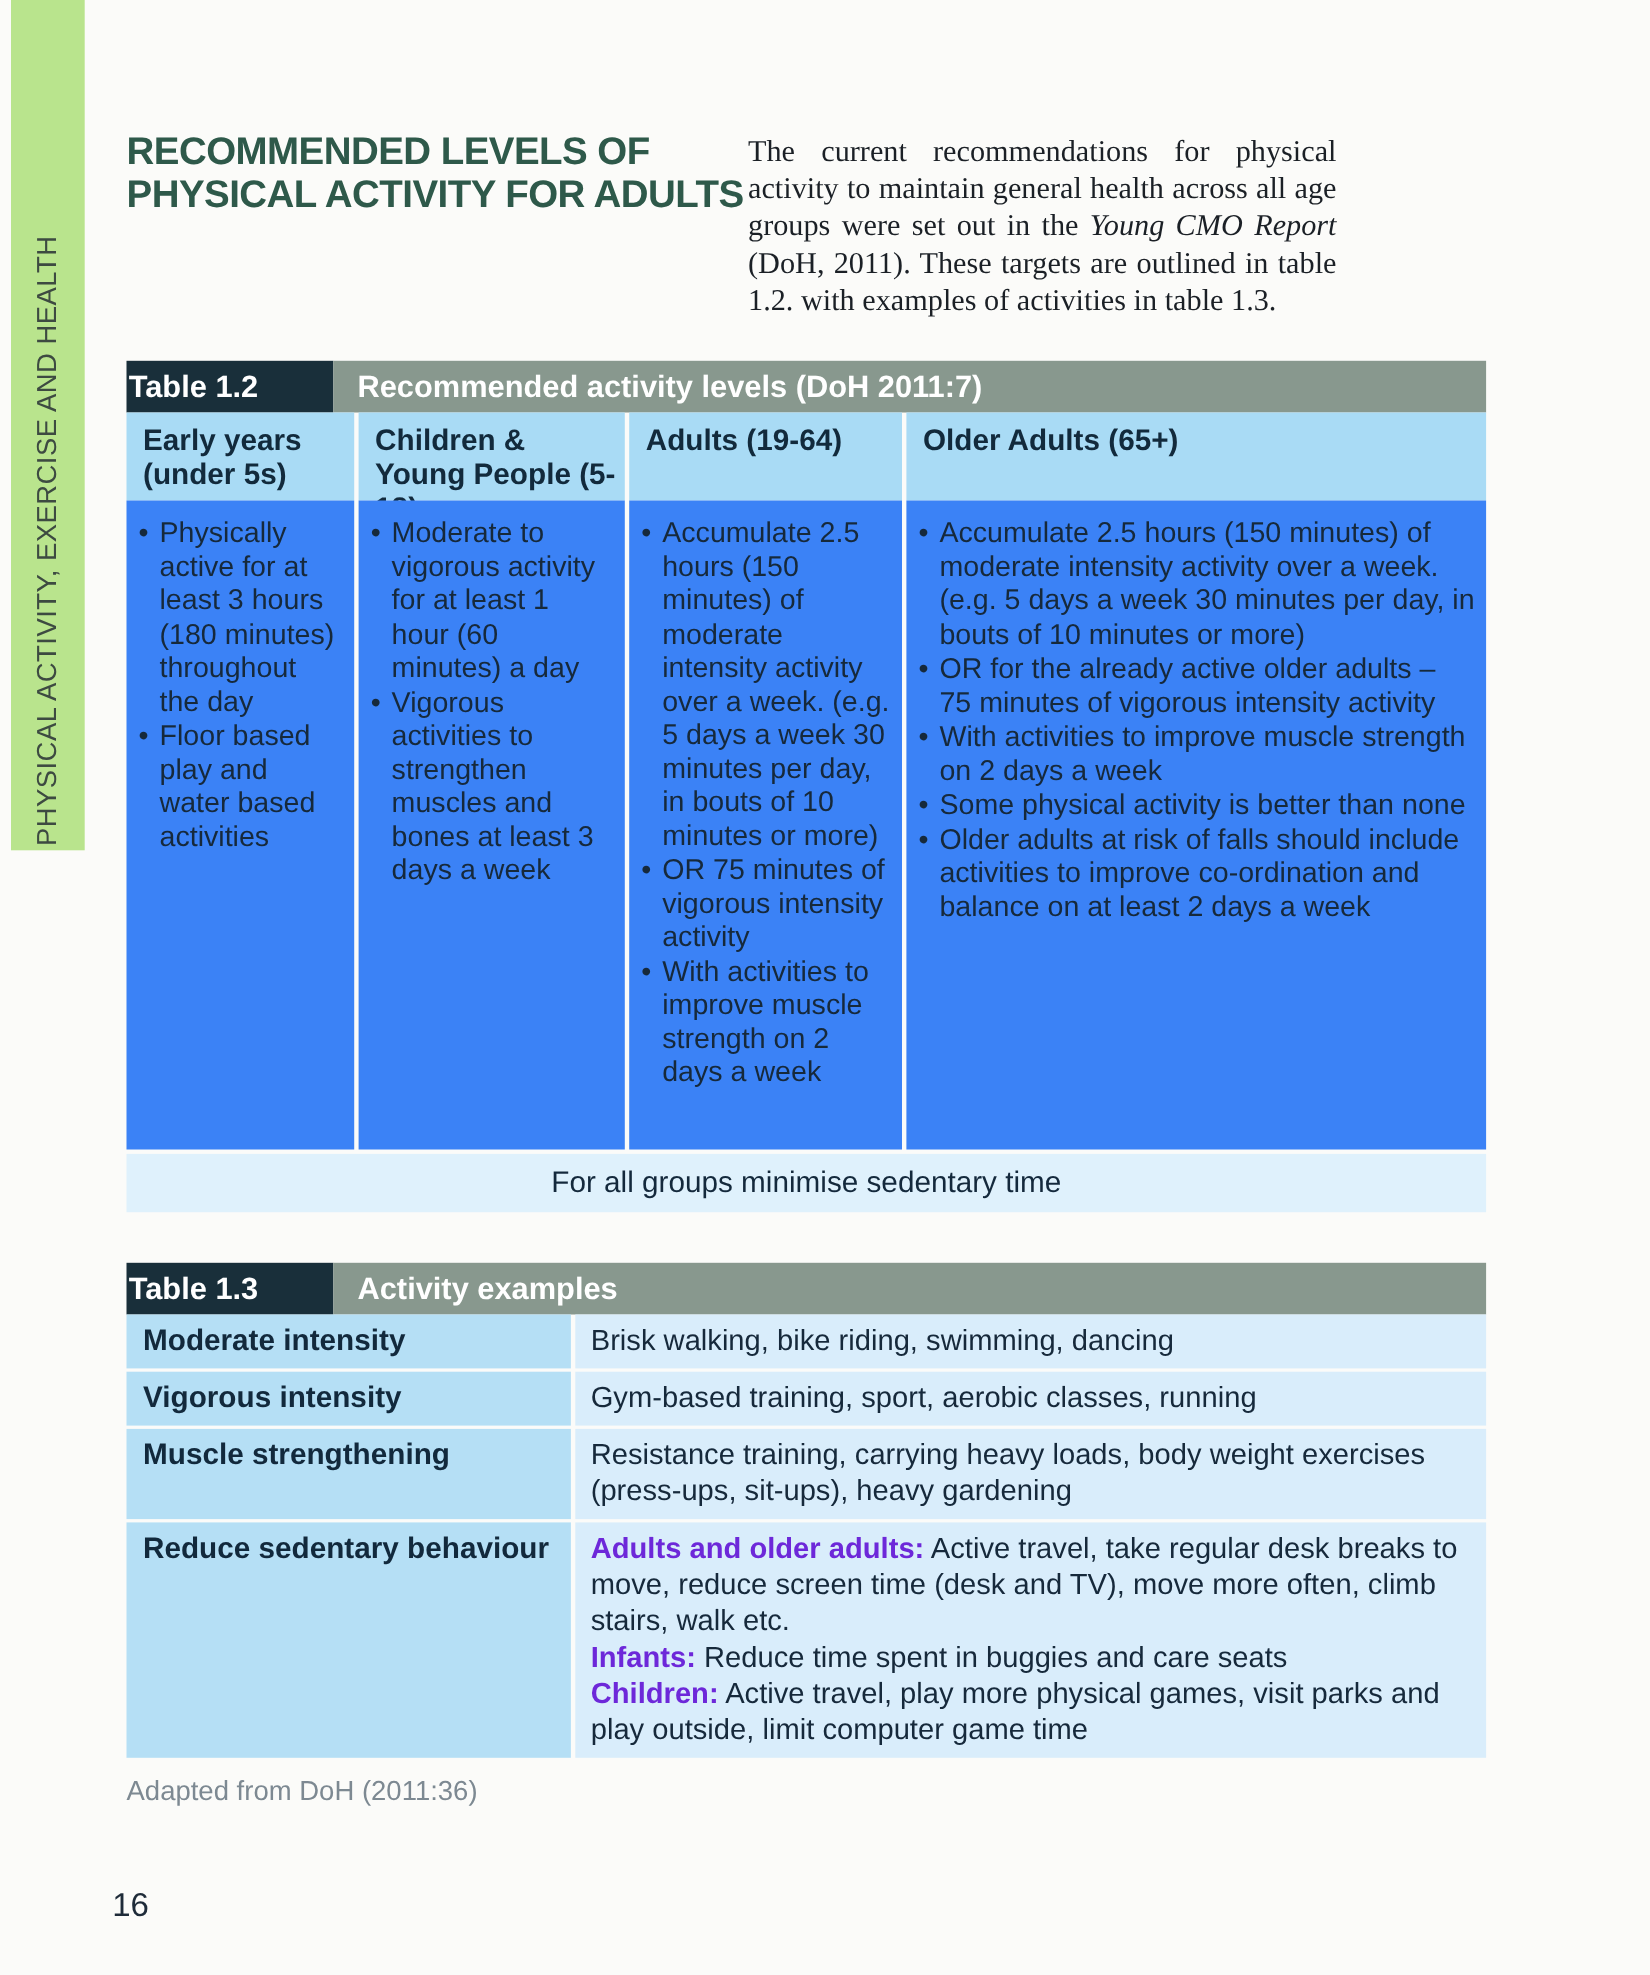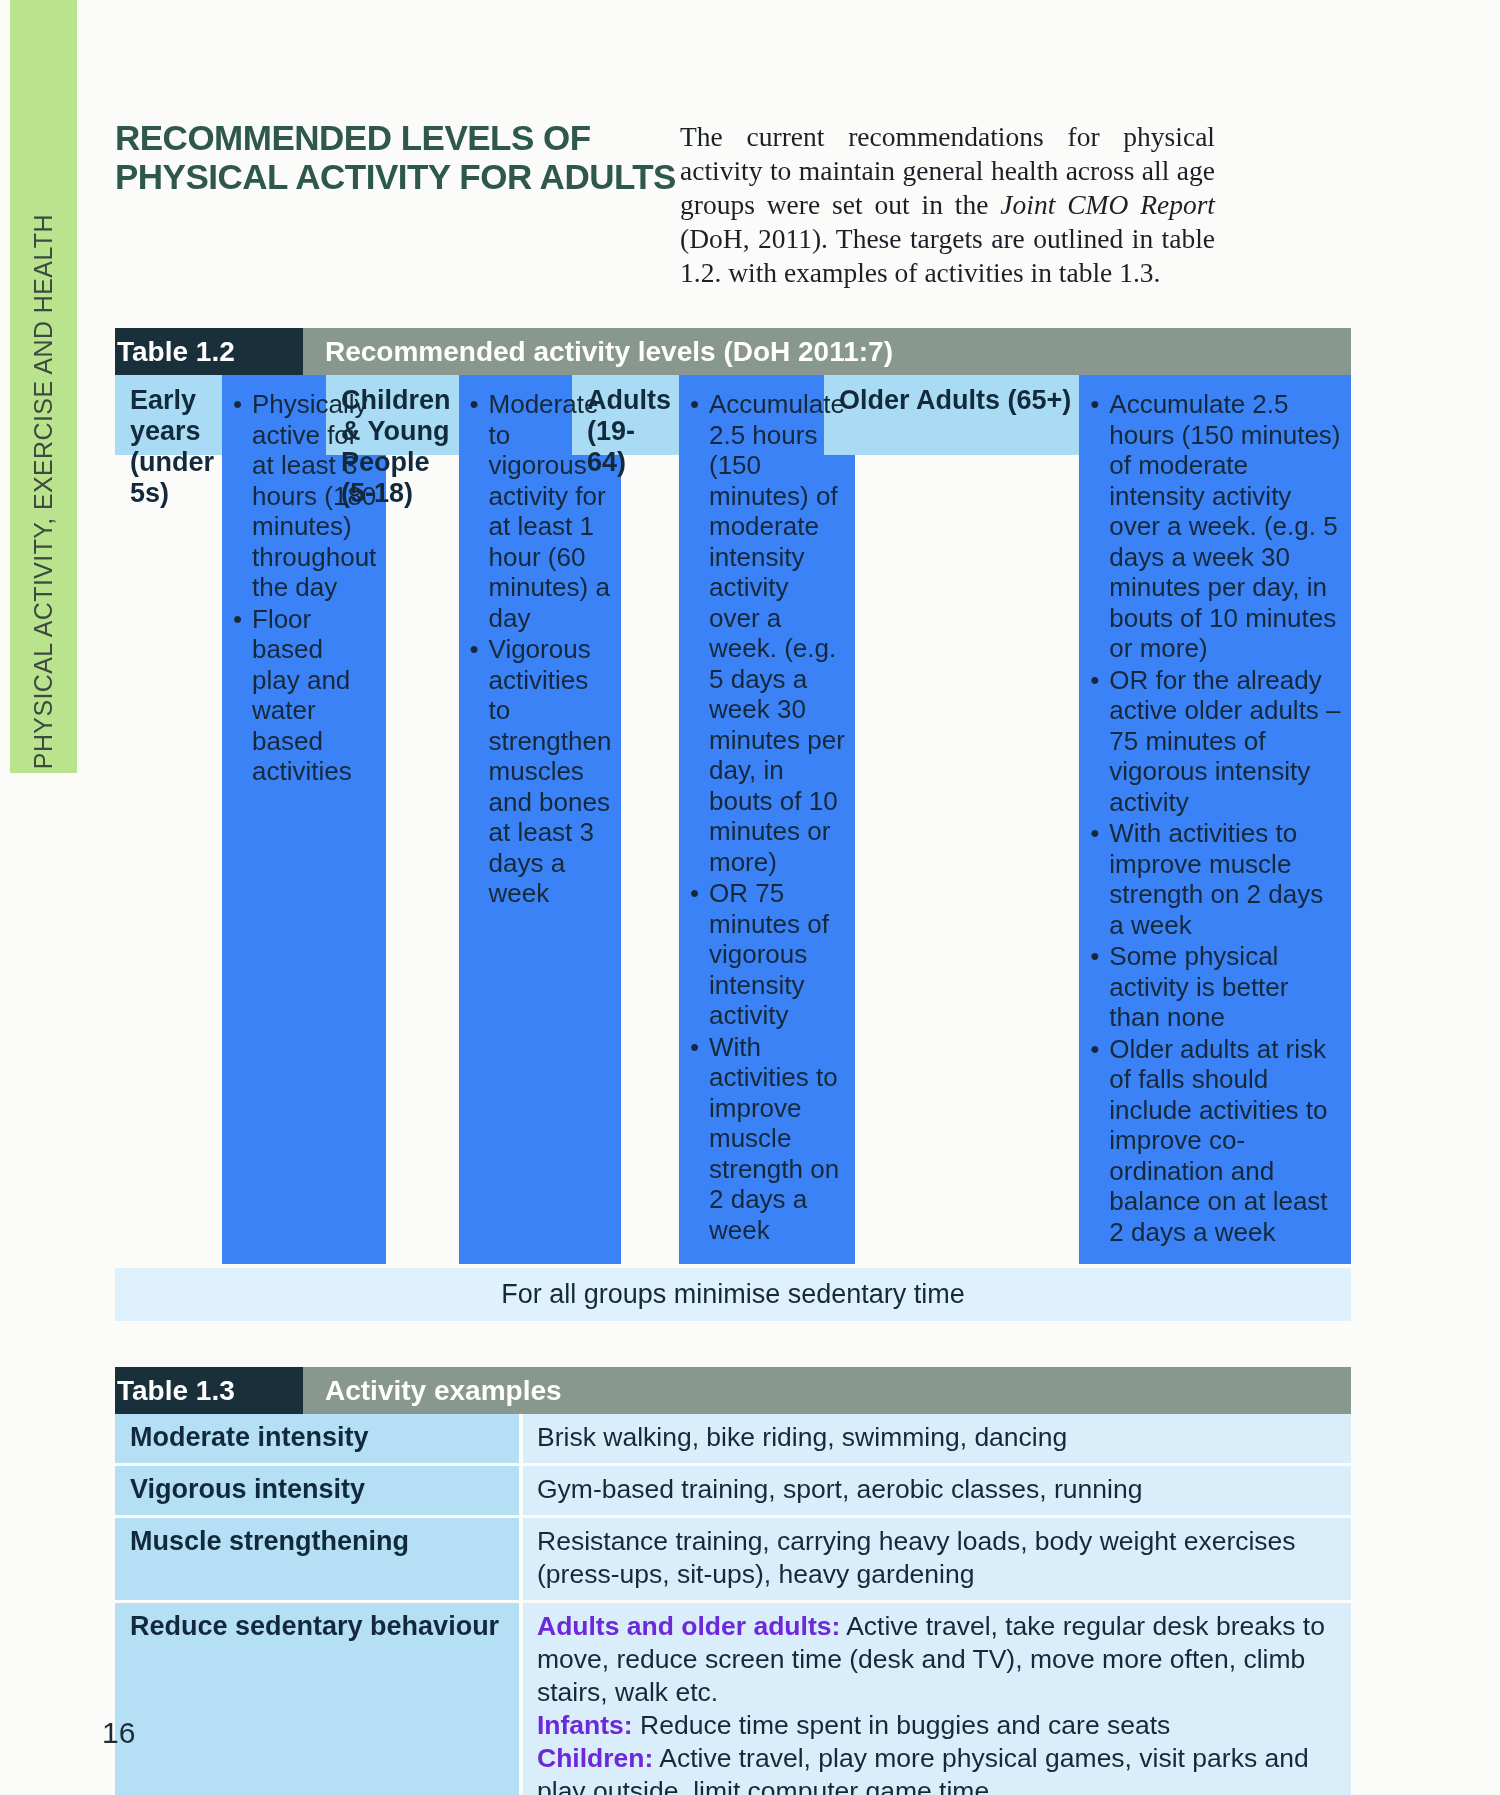--- a/index.html
+++ b/index.html
@@ -60,21 +60,21 @@
   .tbl-title {
     flex:1; background:#88988e; color:#ffffff;
     font-weight:bold; font-size:28px;
     display:flex; align-items:center;
     padding-left:22px;
   }
 
   
   .t12 { margin-top:38px; }
   .t12-grid { display:flex; gap:4px; }
-  .t12-col { display:flex; flex-direction:row; gap:0; }
+  .t12-col { display:flex; flex-direction:column; gap:0; }
   .t12-col.c0 { width:207px; } .t12-col.c1 { width:242px; }
   .t12-col.c2 { width:248px; } .t12-col.c3 { flex:1; }
   .t12-colhead {
     background:#a9dbf5; color:#122a3c;
     font-weight:bold; font-size:27px; line-height:31px;
     padding:10px 8px 6px 15px; height:64px;
     box-sizing:content-box;
   }
   .t12-cell {
     background:#3b82f6; flex:1; min-height:560px;
@@ -122,21 +122,21 @@
 <body>
 
 <aside class="sidebar">
   <span class="sidebar-label">PHYSICAL ACTIVITY, EXERCISE AND HEALTH</span>
 </aside>
 
 <main class="main">
 
   <div class="head-row">
     <h1 class="page-title">RECOMMENDED LEVELS OF PHYSICAL ACTIVITY FOR ADULTS</h1>
-    <p class="intro"><span>The current recommendations for physical activity to maintain general health across all age groups were set out in the </span><span class="it">Joint CMO Report</span><span> (DoH, 2011). These targets are outlined in table 1.2. with examples of activities in table 1.3.</span></p>
+    <p class="intro"><span>The current recommendations for physical activity to maintain general health across all age groups were set out in the </span><span class="it">Young CMO Report</span><span> (DoH, 2011). These targets are outlined in table 1.2. with examples of activities in table 1.3.</span></p>
   </div>
 
   <section class="t12">
     <div class="tbl-header">
       <div class="tbl-label">Table 1.2</div>
       <div class="tbl-title">Recommended activity levels (DoH 2011:7)</div>
     </div>
 
     <div class="t12-grid">
       <div class="t12-col c0">

